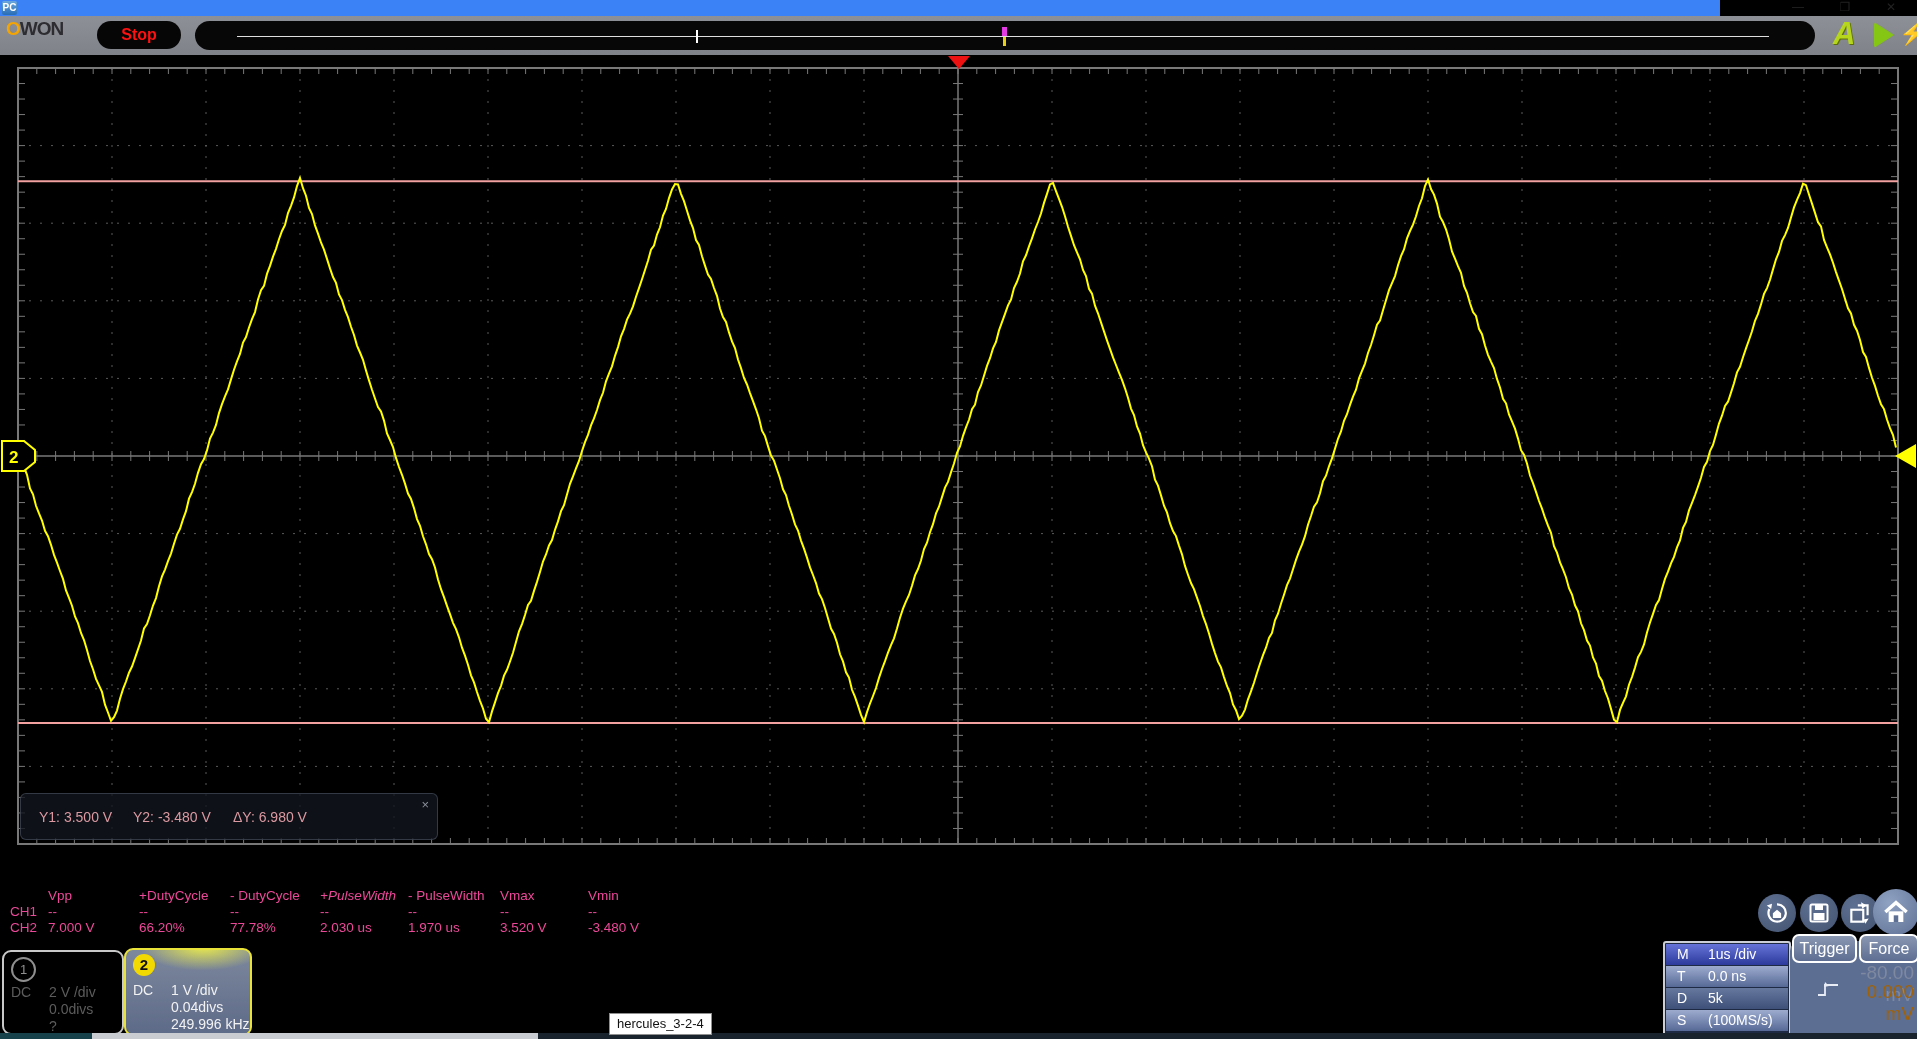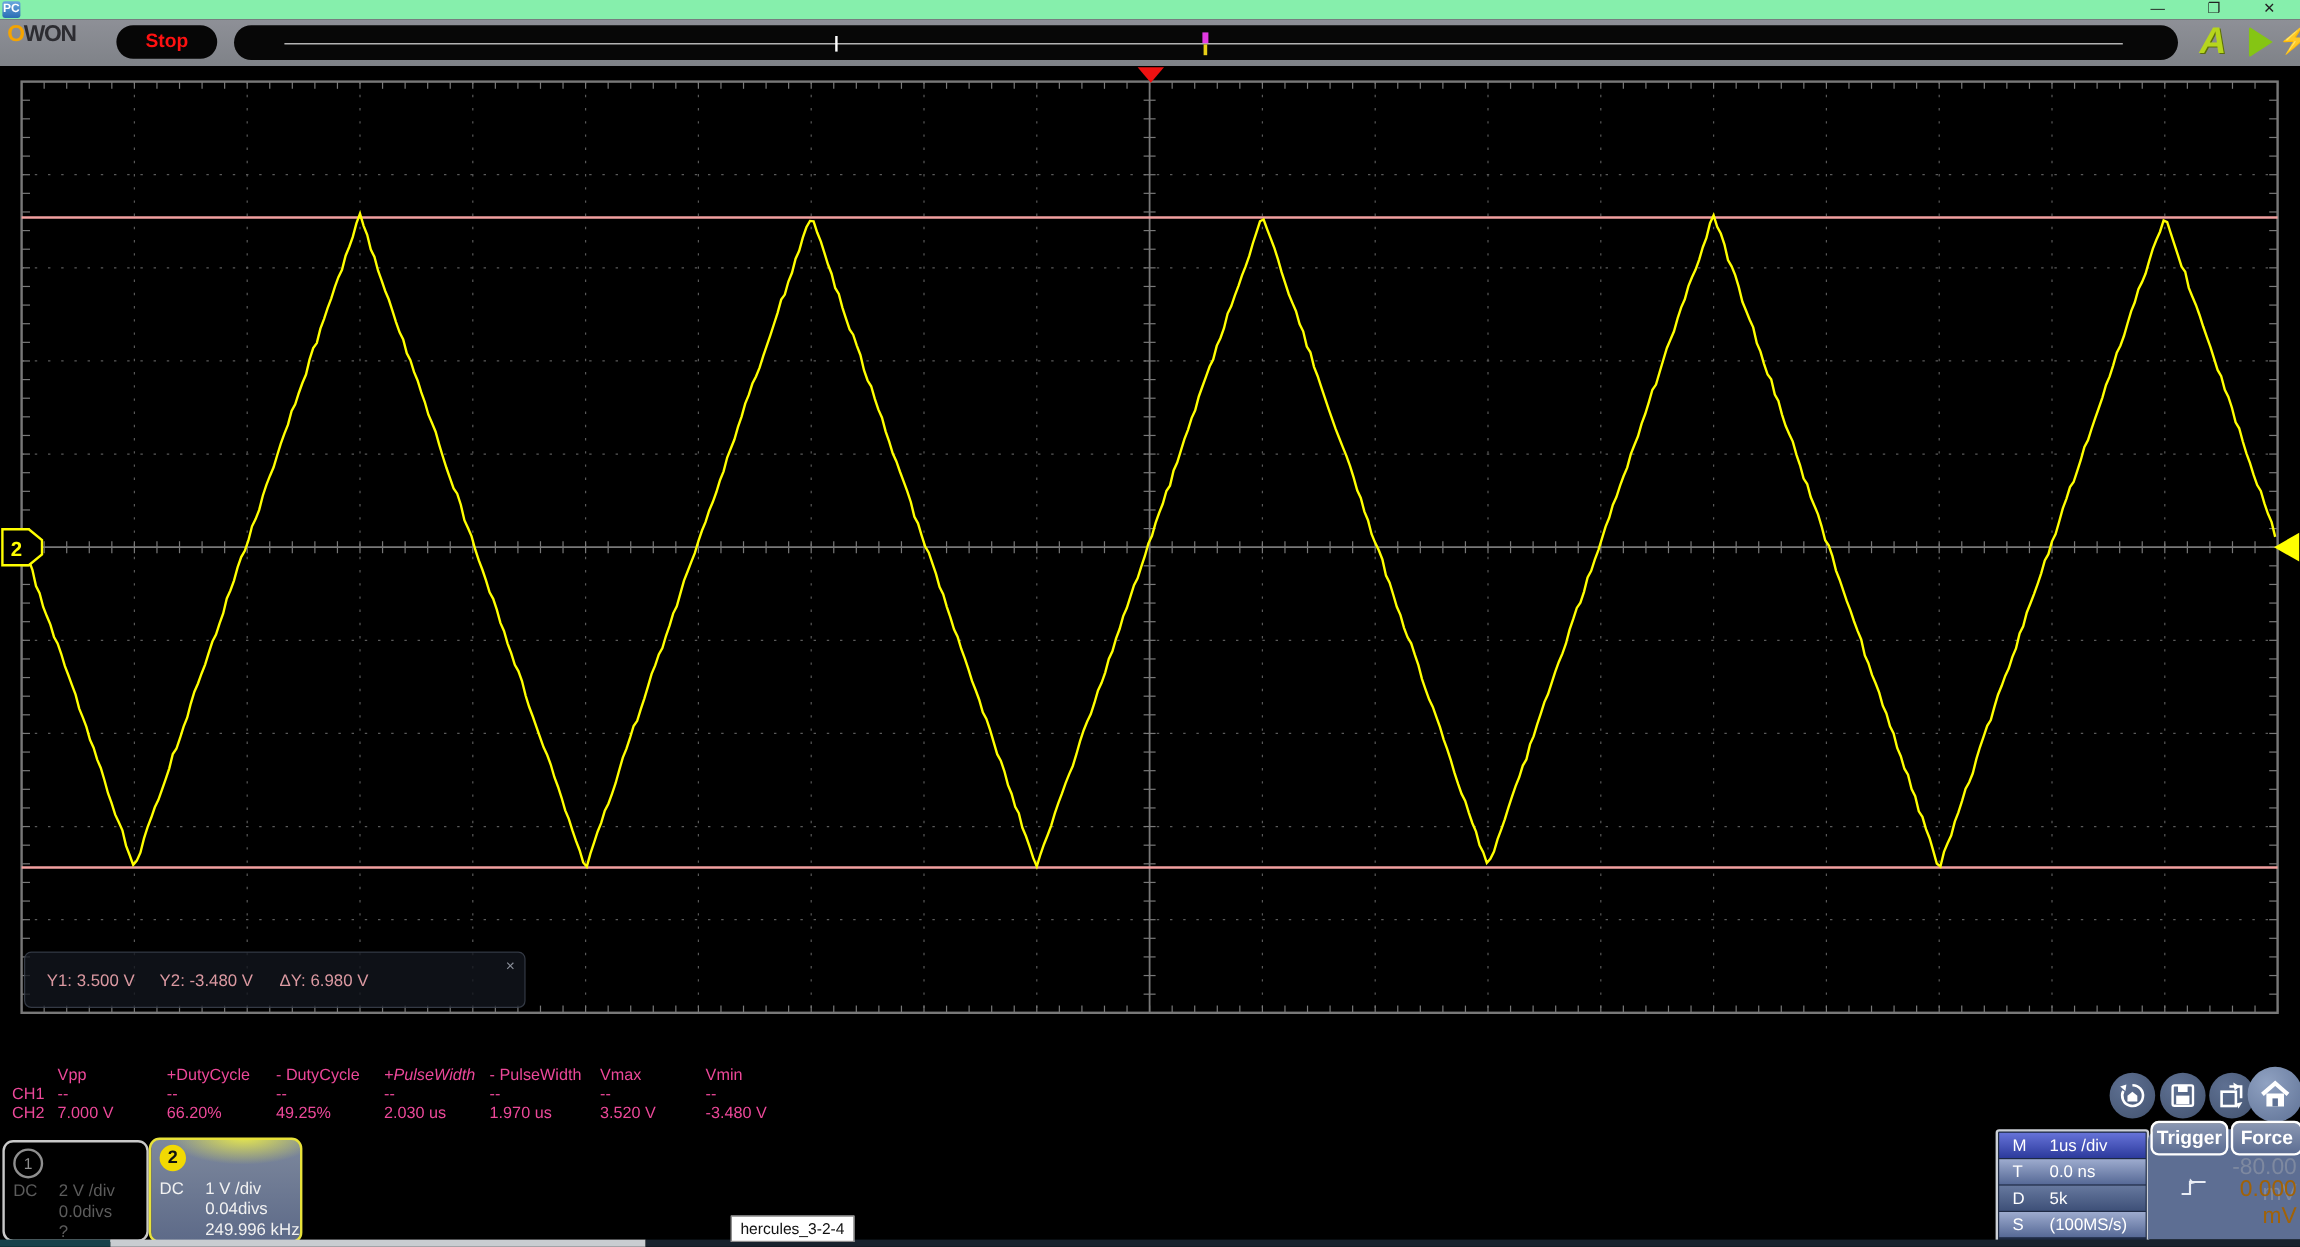--- a/index.html
+++ b/index.html
@@ -1,18 +1,18 @@
 <!DOCTYPE html>
 <html><head>
 <meta charset="utf-8">
 <style>
   html,body{margin:0;padding:0;background:#000;width:1917px;height:1039px;overflow:hidden;
     font-family:"Liberation Sans",sans-serif;-webkit-font-smoothing:antialiased;}
   
-  #titlebar{position:absolute;left:0;top:0;width:1917px;height:16px;background:#86efac;z-index:5;}
+  #titlebar{position:absolute;left:0;top:0;width:1720px;height:16px;background:#3b82f6;z-index:5;}
   #pc-icon{position:absolute;left:2px;top:1px;width:15px;height:14px;background:linear-gradient(180deg,#6aa7dd,#2a6db5);
     color:#fff;font-size:10px;font-weight:bold;text-align:center;line-height:14px;border-radius:2px;}
   .winbtn{position:absolute;top:0;width:30px;height:16px;color:#222;font-size:12px;line-height:15px;text-align:center;cursor:default;}
   
   #toolbar{position:absolute;left:0;top:16px;width:1917px;height:39px;background:linear-gradient(180deg,#8e9097,#7f8288);z-index:5;}
   #logo{position:absolute;left:6px;top:2px;font-size:19px;font-weight:bold;letter-spacing:-1px;color:#2c2c31;}
   #logo .o1{color:#f5a400;}
   #stop-btn{position:absolute;left:97px;top:5px;width:84px;height:28px;border-radius:14px;background:#060606;
     color:#ff1111;font-weight:bold;font-size:16px;text-align:center;line-height:28px;}
   #hscroll{position:absolute;left:195px;top:5px;width:1620px;height:29px;border-radius:15px;background:#070707;}
@@ -58,21 +58,21 @@
   .trow{position:relative;height:21px;margin:1px;color:#fff;font-size:14px;line-height:21px;}
   .trow .k{position:absolute;left:11px;}
   .trow .v{position:absolute;left:42px;}
   .trow.blue{background:linear-gradient(180deg,#6673d8,#2c3a9c);}
   .trow.light{background:linear-gradient(180deg,#9dabce,#566996);}
   .trow.mid{background:linear-gradient(180deg,#66789e,#3e5078);}
   
   #trig-panel{position:absolute;left:1790px;top:941px;width:127px;height:92px;background:#5d6e93;
     border-radius:10px 0 0 0;z-index:2;}
   .tfbtn{position:absolute;top:934px;height:25px;border:2px solid #fff;border-radius:7px;z-index:3;
-    background:linear-gradient(180deg,#8a97b2,#5d6e93);color:#fff;font-weight:bold;font-size:16px;
+    background:linear-gradient(180deg,#8a97b2,#5d6e93);color:#fff;font-weight:normal;font-size:16px;
     text-align:center;line-height:25px;}
   #trigger-btn{left:1792px;width:61px;}
   #force-btn{left:1859px;width:56px;}
   .lvlrow{position:absolute;z-index:3;font-size:19px;}
   .c1ring{position:absolute;left:1798px;top:963px;width:14px;height:14px;border:2px solid #8a94a8;border-radius:50%;
     color:#8a94a8;font-size:10px;text-align:center;line-height:14px;}
   .c2dot{position:absolute;left:1796px;top:981px;width:17px;height:17px;background:#f2d902;border-radius:50%;
     color:#111;font-weight:bold;font-size:13px;text-align:center;line-height:17px;}
   #lvl1{left:1836px;top:962px;width:78px;text-align:right;color:#7e89a0;}
   #lvl2{left:1836px;top:981px;width:78px;text-align:right;color:#a16207;}
@@ -621,21 +621,21 @@
     <span class="mcell" style="left: 48px; top: 884px;">--</span>
     <span class="mcell" style="left: 139px; top: 884px;">--</span>
     <span class="mcell" style="left: 230px; top: 884px;">--</span>
     <span class="mcell" style="left: 320px; top: 884px;">--</span>
     <span class="mcell" style="left: 408px; top: 884px;">--</span>
     <span class="mcell" style="left: 500px; top: 884px;">--</span>
     <span class="mcell" style="left: 588px; top: 884px;">--</span>
     <span class="mrowlab" style="left: 10px; top: 900px;">CH2</span>
     <span class="mcell" style="left: 48px; top: 900px;">7.000 V</span>
     <span class="mcell" style="left: 139px; top: 900px;">66.20%</span>
-    <span class="mcell" style="left: 230px; top: 900px;">49.25%</span>
+    <span class="mcell" style="left: 230px; top: 900px;">77.78%</span>
     <span class="mcell" style="left: 320px; top: 900px;">2.030 us</span>
     <span class="mcell" style="left: 408px; top: 900px;">1.970 us</span>
     <span class="mcell" style="left: 500px; top: 900px;">3.520 V</span>
     <span class="mcell" style="left: 588px; top: 900px;">-3.480 V</span>
   </div>
 
 <div id="ch1-box">
   <div class="chnum1">1</div>
   <div class="chdc">DC</div>
   <div class="chl2">2 V /div</div>

